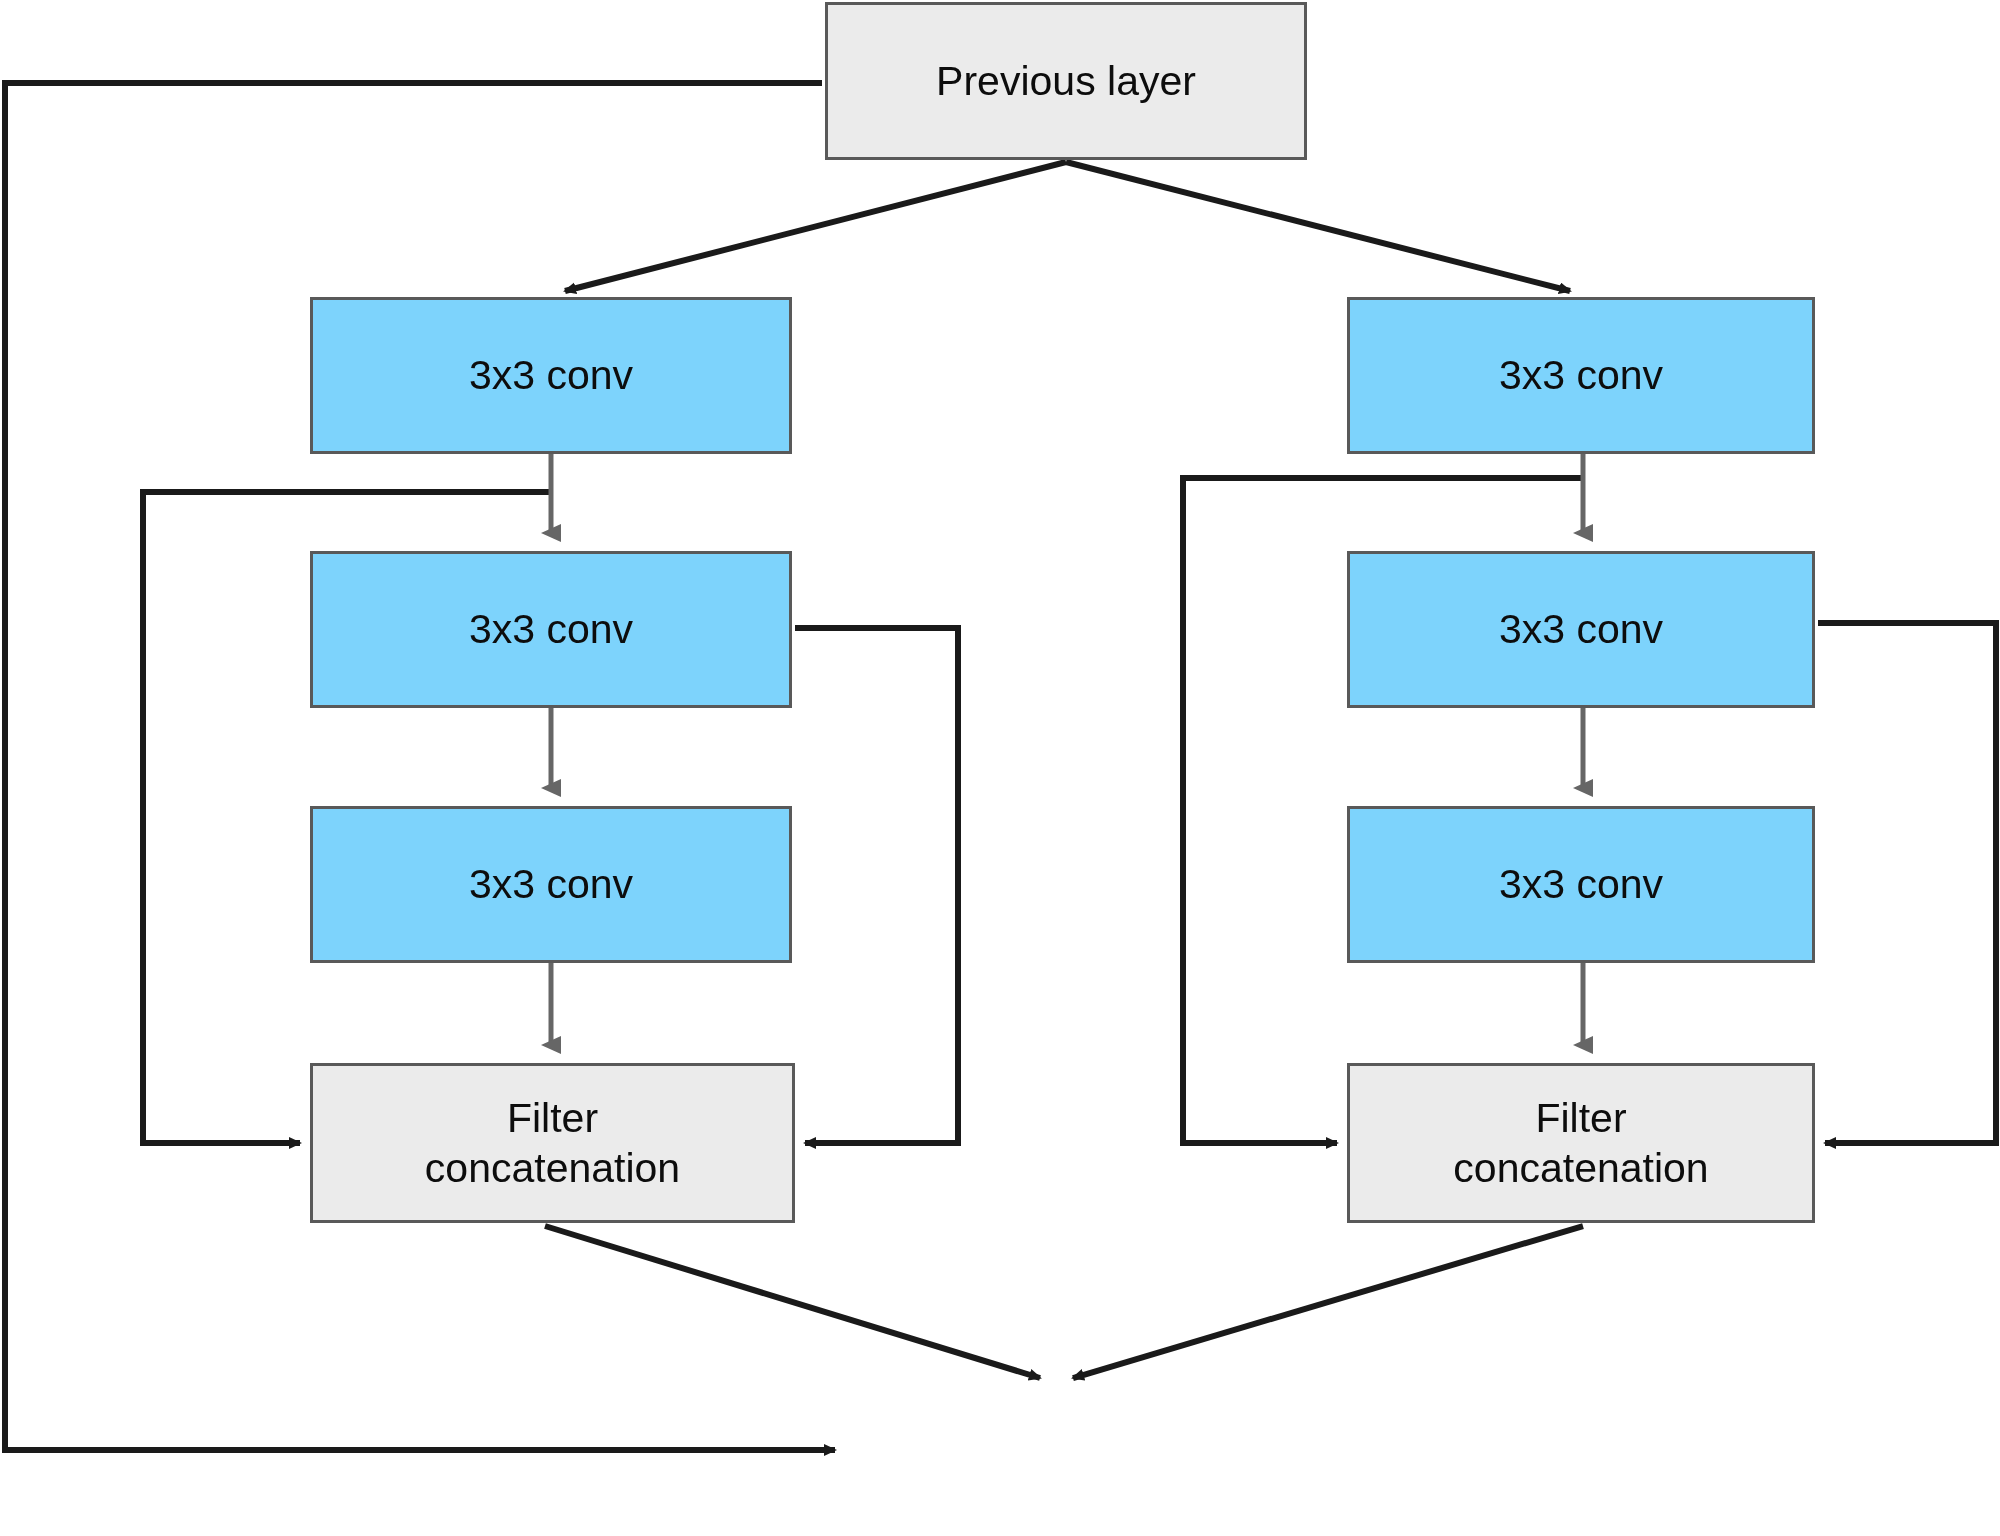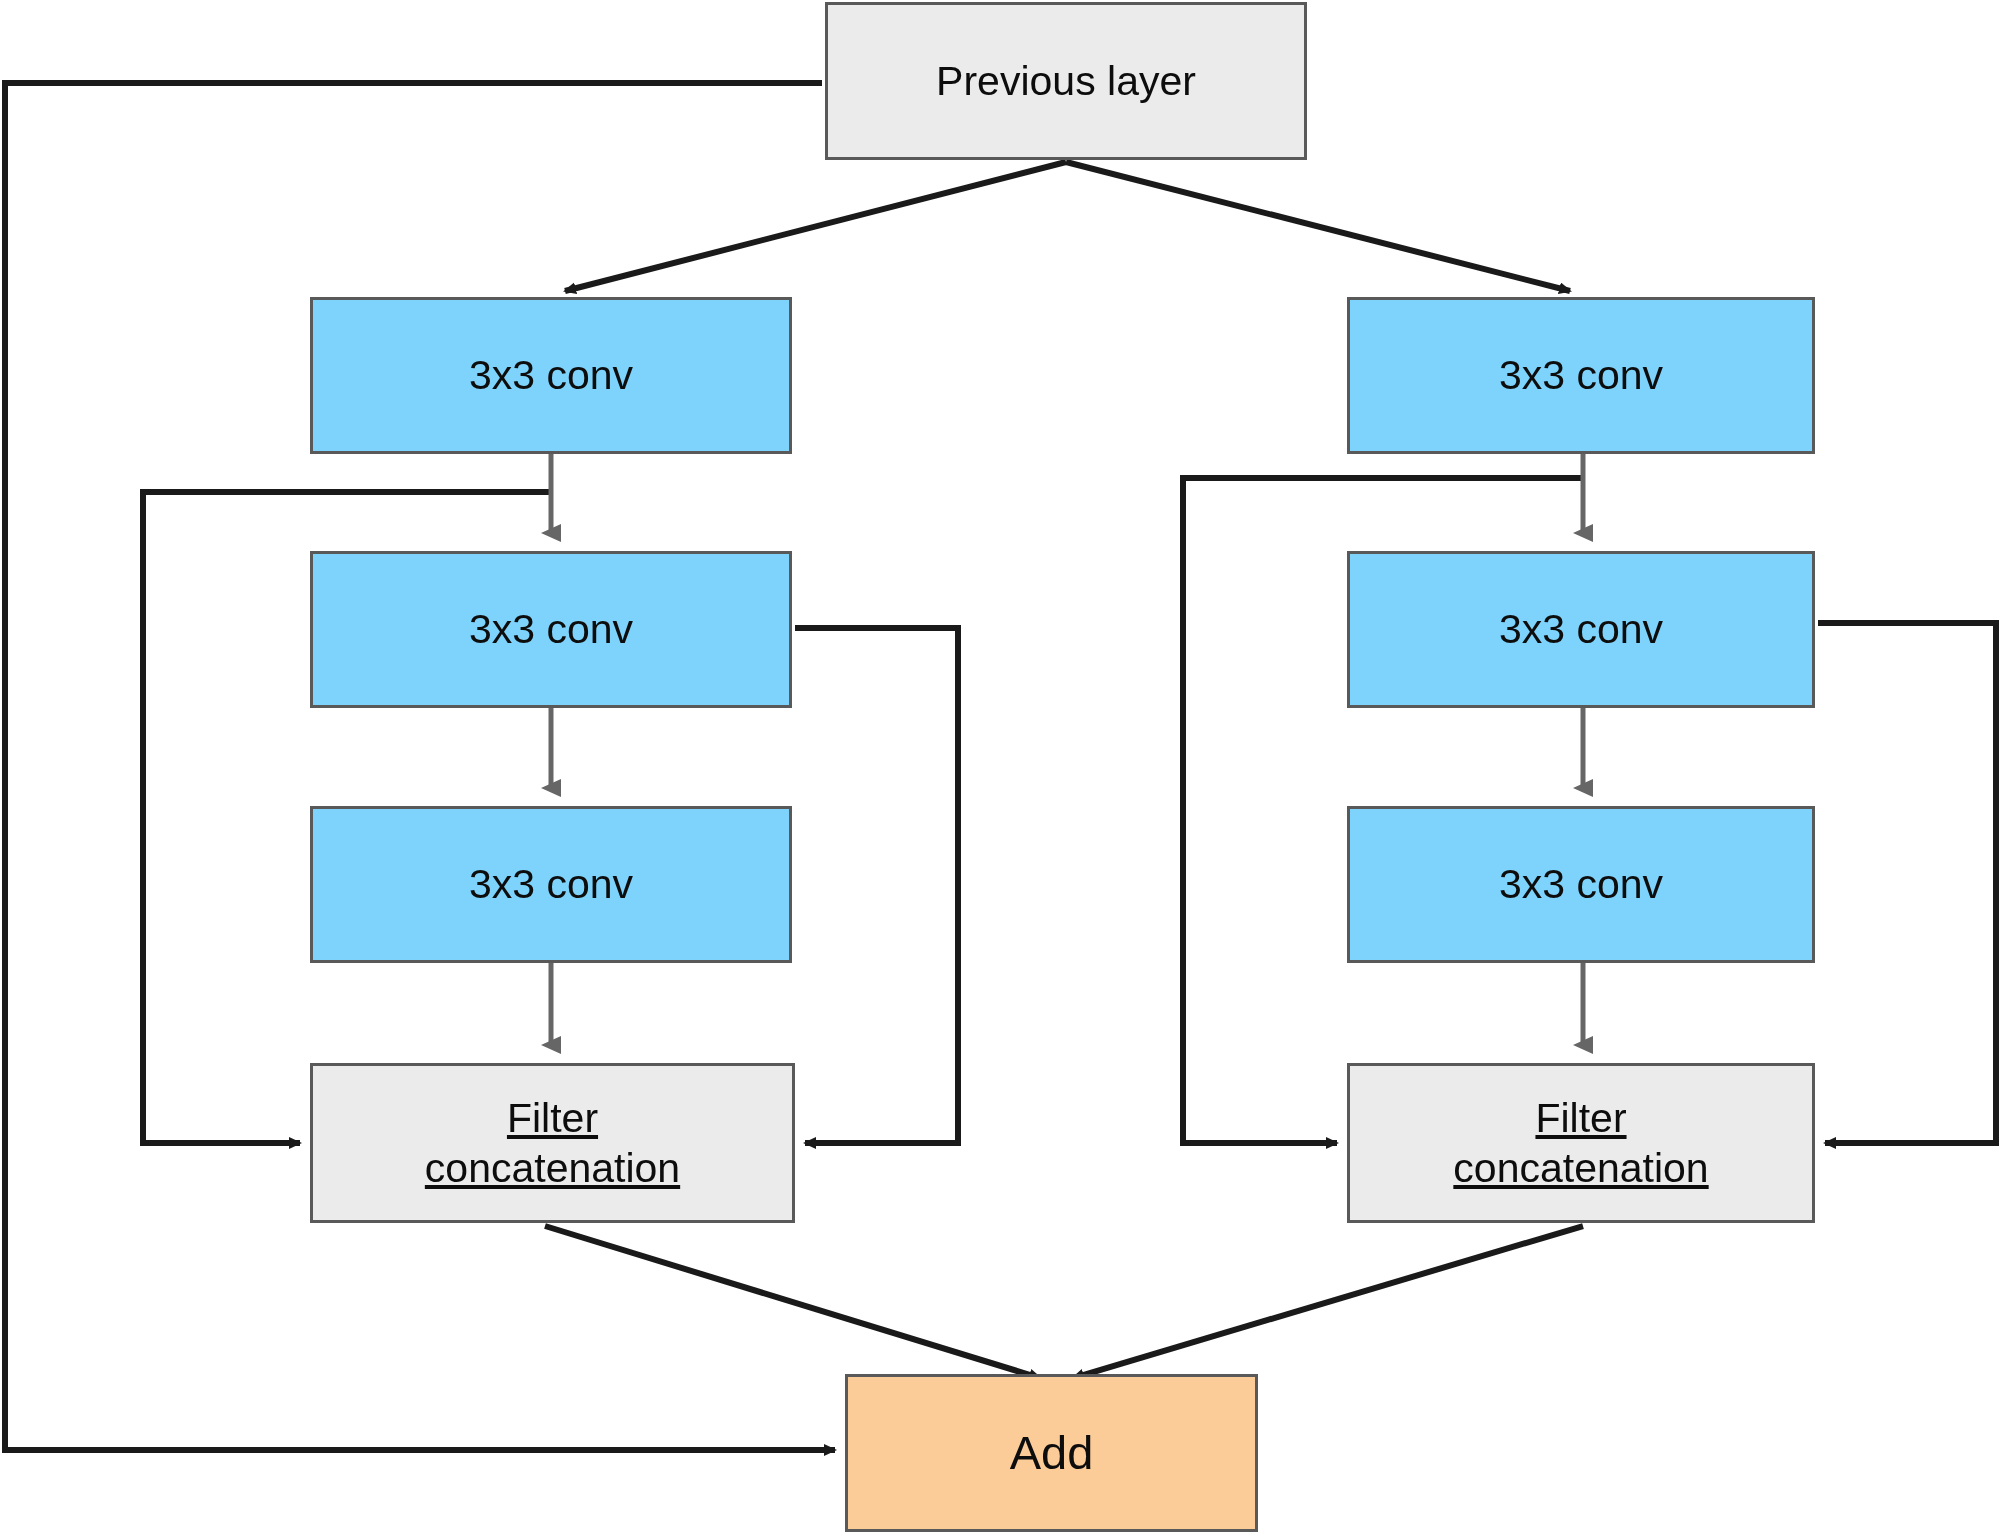--- a/index.html
+++ b/index.html
@@ -42,21 +42,20 @@
     background: #ebebeb;
     font-size: 41px;
   }
   .node-conv {
     background: #7dd3fc;
     font-size: 41px;
   }
   .node-concat {
     background: #ebebeb;
     font-size: 41px;
-    text-decoration: underline;
   }
   .node-add {
     background: #fbcb98;
     font-size: 47px;
   }
 </style>
 </head>
 <body>
 
 <div id="canvas">
@@ -135,17 +134,14 @@
 
   <div class="node node-conv" style="left:1347px; top:806px; width:468px; height:157px;">
     <span>3x3 conv</span>
   </div>
 
   <div class="node node-concat" style="left:1347px; top:1063px; width:468px; height:160px;">
     <span>Filter
 concatenation</span>
   </div>
 
-  <div class="node node-add" style="left:845px; top:1374px; width:413px; height:158px;">
-    <span>Add</span>
-  </div>
 
 </div>
 
 </body></html>

